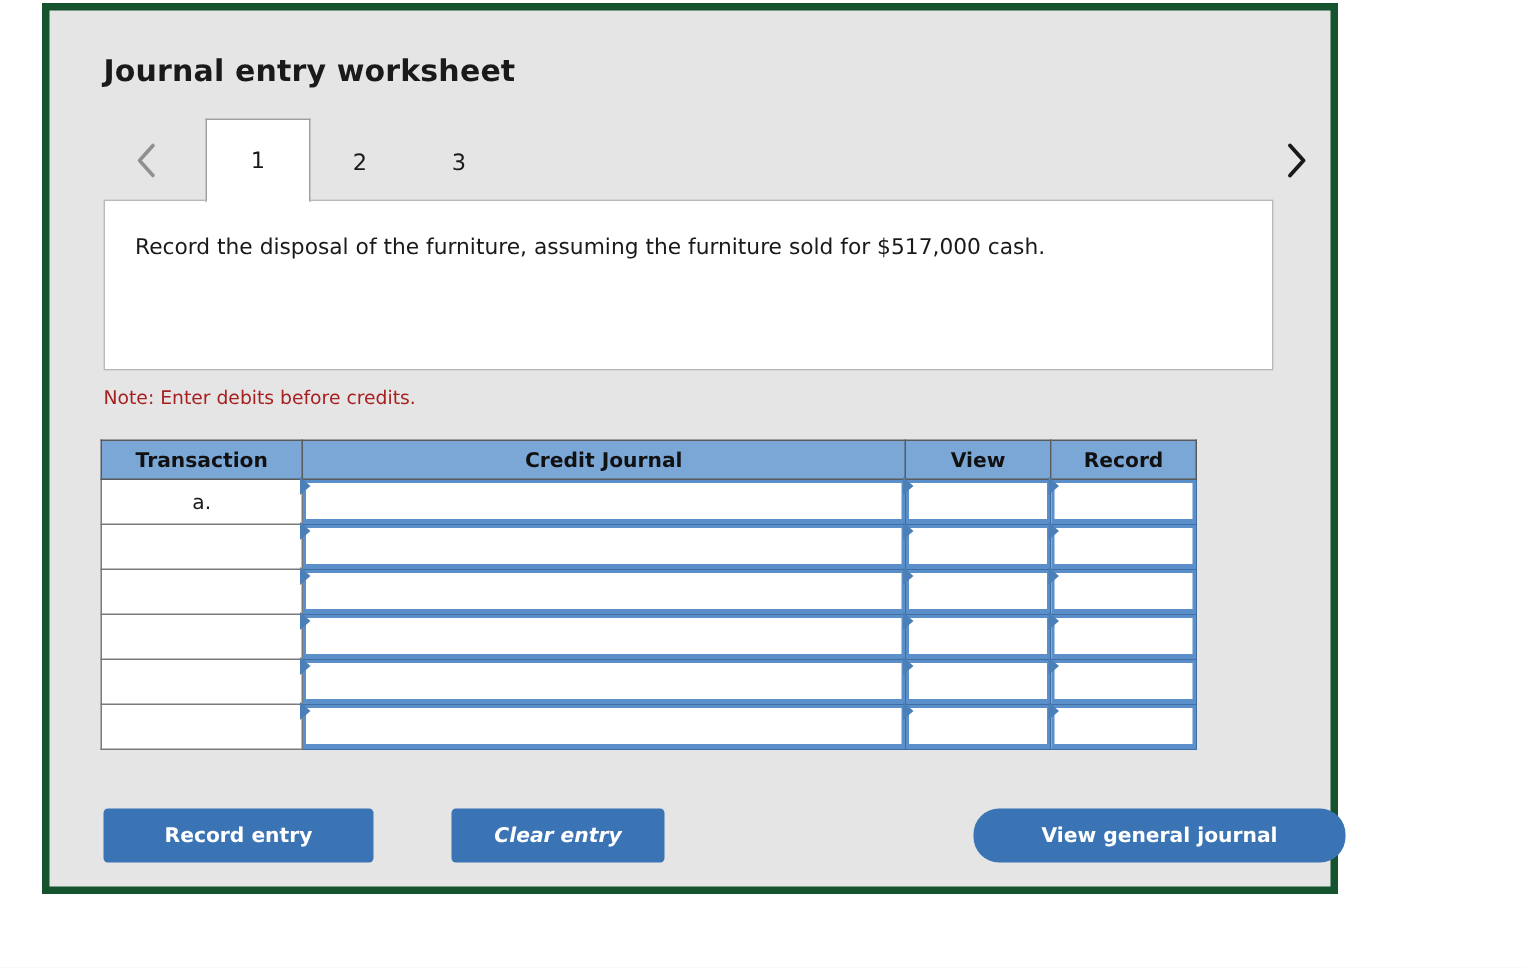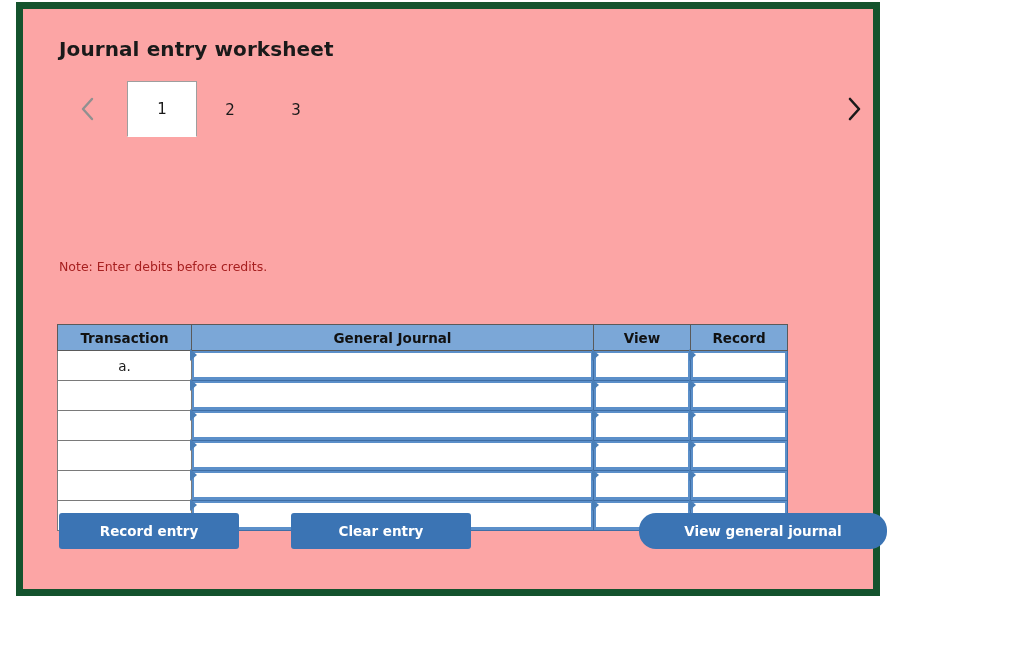--- a/index.html
+++ b/index.html
@@ -17,26 +17,26 @@
   .page {
     position: relative;
     width: 1024px;
     height: 645px;
     background: #ffffff;
   }
 
   
   .worksheet-panel {
     position: absolute;
-    left: 16px;
+    left: 28px;
     top: 2px;
     width: 864px;
     height: 594px;
-    background: #fca5a5;
-    border: 7px solid #14532d;
+    background: #e5e5e5;
+    border: 5px solid #14532d;
     box-sizing: border-box;
   }
 
   
   .worksheet-title {
     position: absolute;
     left: 36px;
     top: 28px;
     font-size: 20px;
     font-weight: bold;
@@ -132,21 +132,20 @@
   }
 
   
   .journal-table {
     position: absolute;
     left: 34px;
     top: 286px;
     width: 730px;
     border-collapse: collapse;
     table-layout: fixed;
-    margin-top: 29px;
   }
   .journal-table th {
     background: #7ba7d7;
     border: 1px solid #5a5a5a;
     height: 26px;
     font-size: 13.5px;
     font-weight: bold;
     color: #111111;
     text-align: center;
     padding: 0;
@@ -210,23 +209,24 @@
     font-weight: bold;
     border: none;
     border-radius: 3px;
     cursor: pointer;
     display: flex;
     align-items: center;
     justify-content: center;
     padding: 0 10px;
     box-sizing: border-box;
     font-family: "DejaVu Sans", "Liberation Sans", sans-serif;
+    margin-top: 28px;
   }
   .btn-record { left: 36px;  top: 504px; width: 180px; }
-  .btn-clear  { left: 268px; top: 504px; width: 180px; }
+  .btn-clear  { left: 268px; top: 504px; width: 142px; font-style: italic; }
   .btn-view   { left: 616px; top: 504px; width: 248px; border-radius: 17px; }
 </style>
 </head>
 <body>
 
 <div class="page">
 
   <div class="worksheet-panel">
 
     <div class="worksheet-title">Journal entry worksheet</div>
@@ -255,34 +255,37 @@
 
       <div class="nav-chevron next">
         <span>
           <svg width="20" height="30" viewBox="0 0 20 30">
             <polyline points="6,5 15,15 6,25" fill="none" stroke="#1a1a1a" stroke-width="2.6" stroke-linecap="round" stroke-linejoin="round"></polyline>
           </svg>
         </span>
       </div>
     </div>
 
+    <div class="instruction-box">
+      <div class="instruction-text">Record the disposal of the furniture, assuming the furniture sold for $517,000 cash.</div>
+    </div>
 
     <div class="note">Note: Enter debits before credits.</div>
 
     <table class="journal-table">
       <colgroup>
         <col class="col-transaction">
         <col class="col-journal">
         <col class="col-debit">
         <col class="col-credit">
       </colgroup>
       <thead>
         <tr>
           <th>Transaction</th>
-          <th>General Journal</th>
+          <th>Credit Journal</th>
           <th>View</th>
           <th>Record</th>
         </tr>
       </thead>
       <tbody>
 
         <tr>
           <td class="cell-transaction">a.</td>
           <td class="cell-input">
             <div class="input-field"></div>

